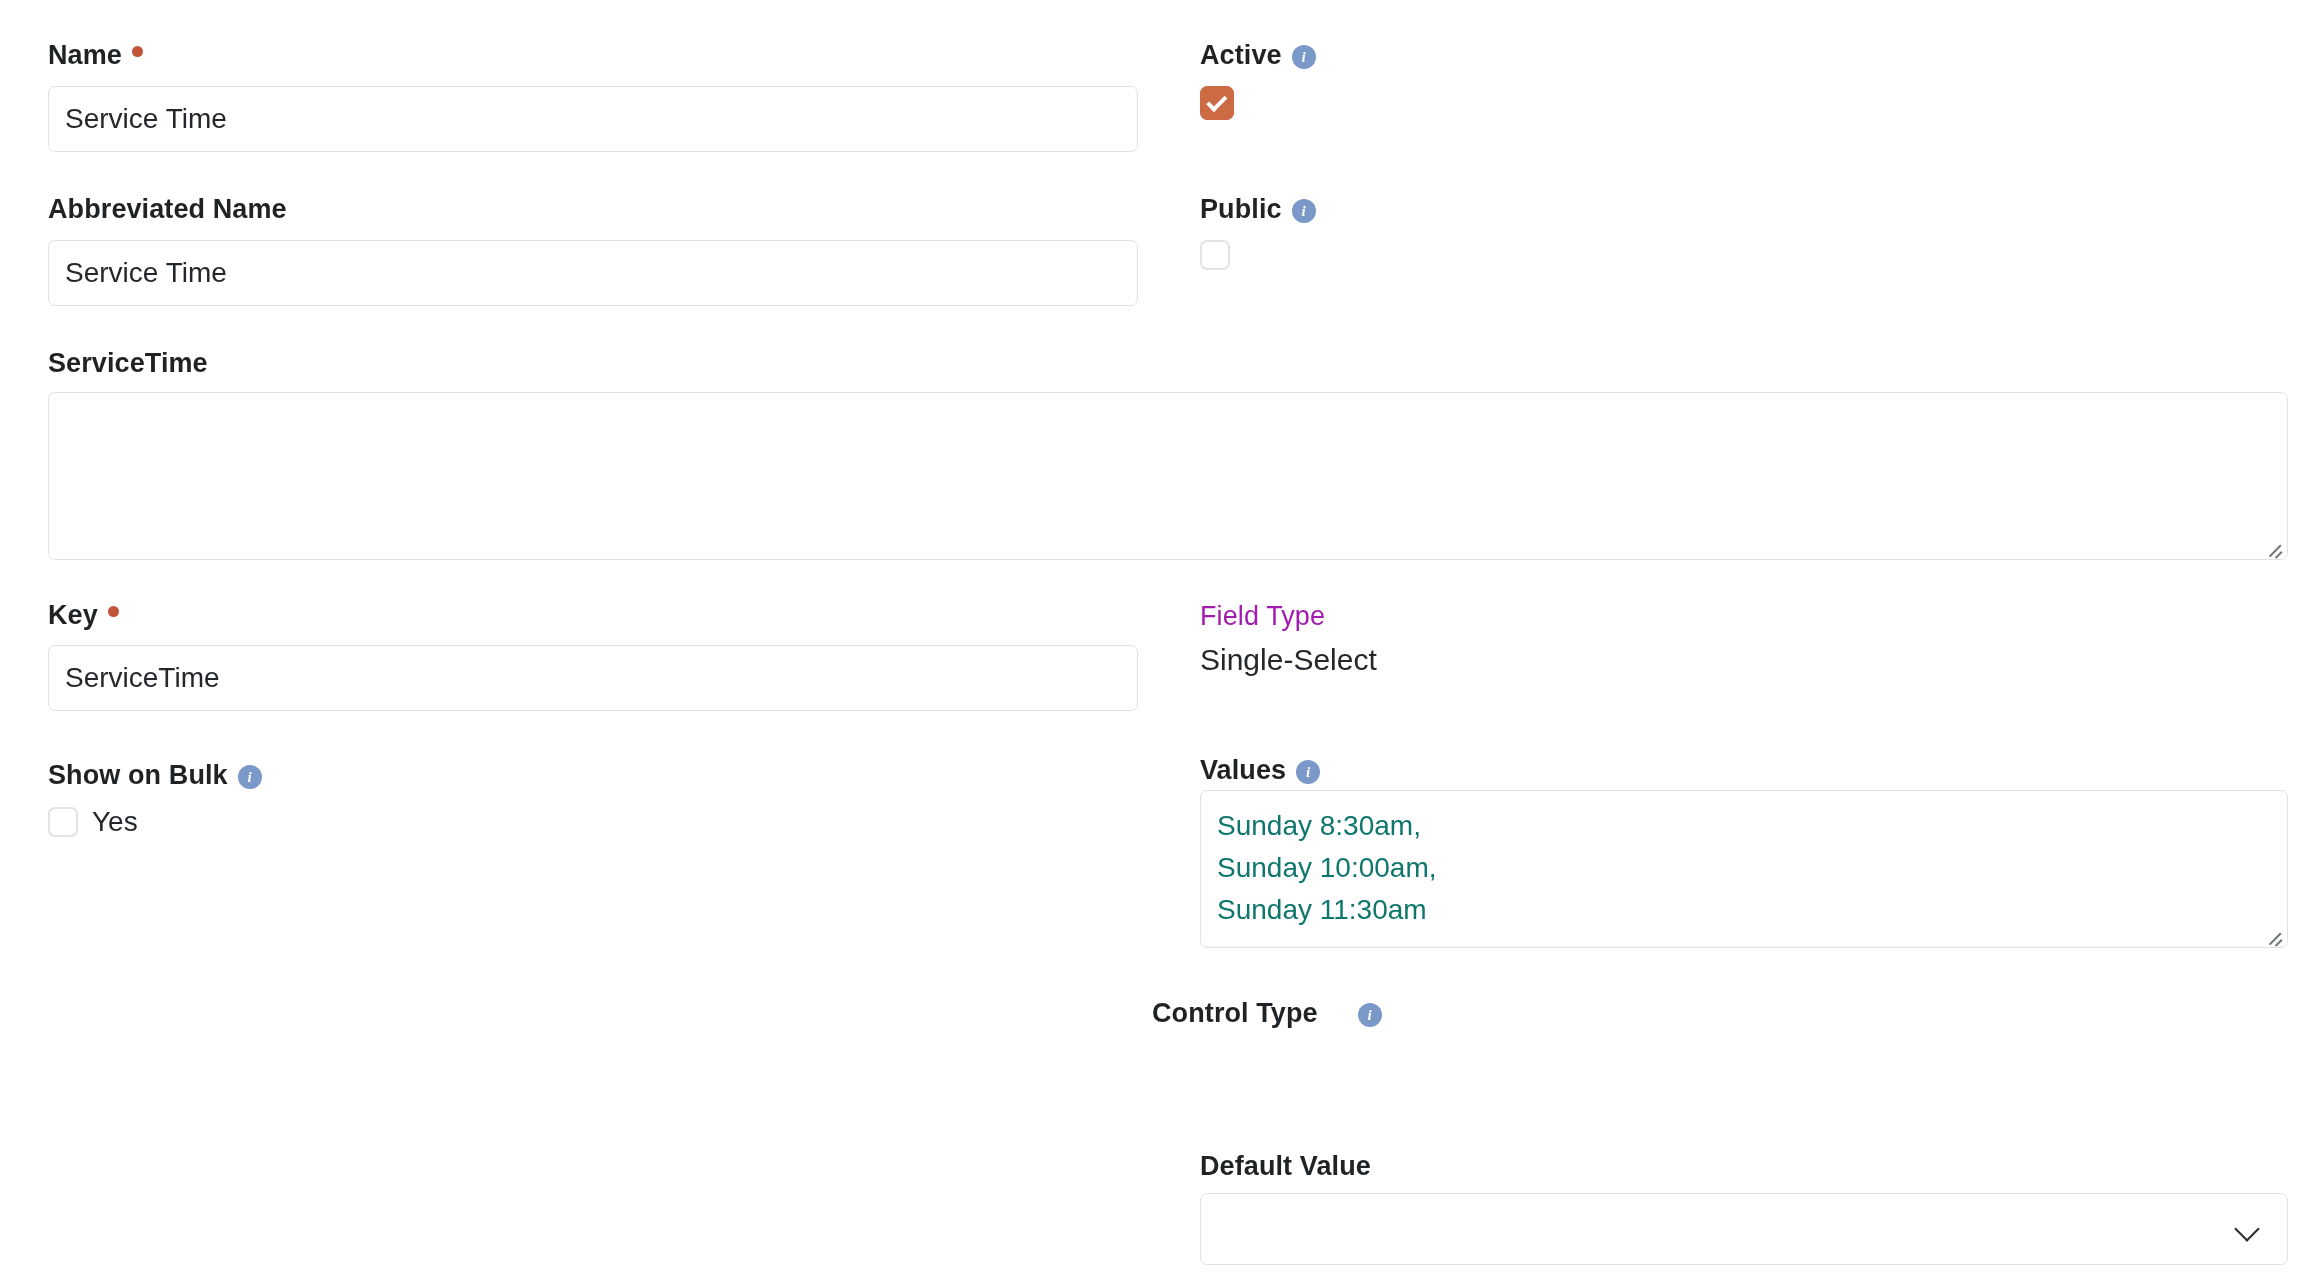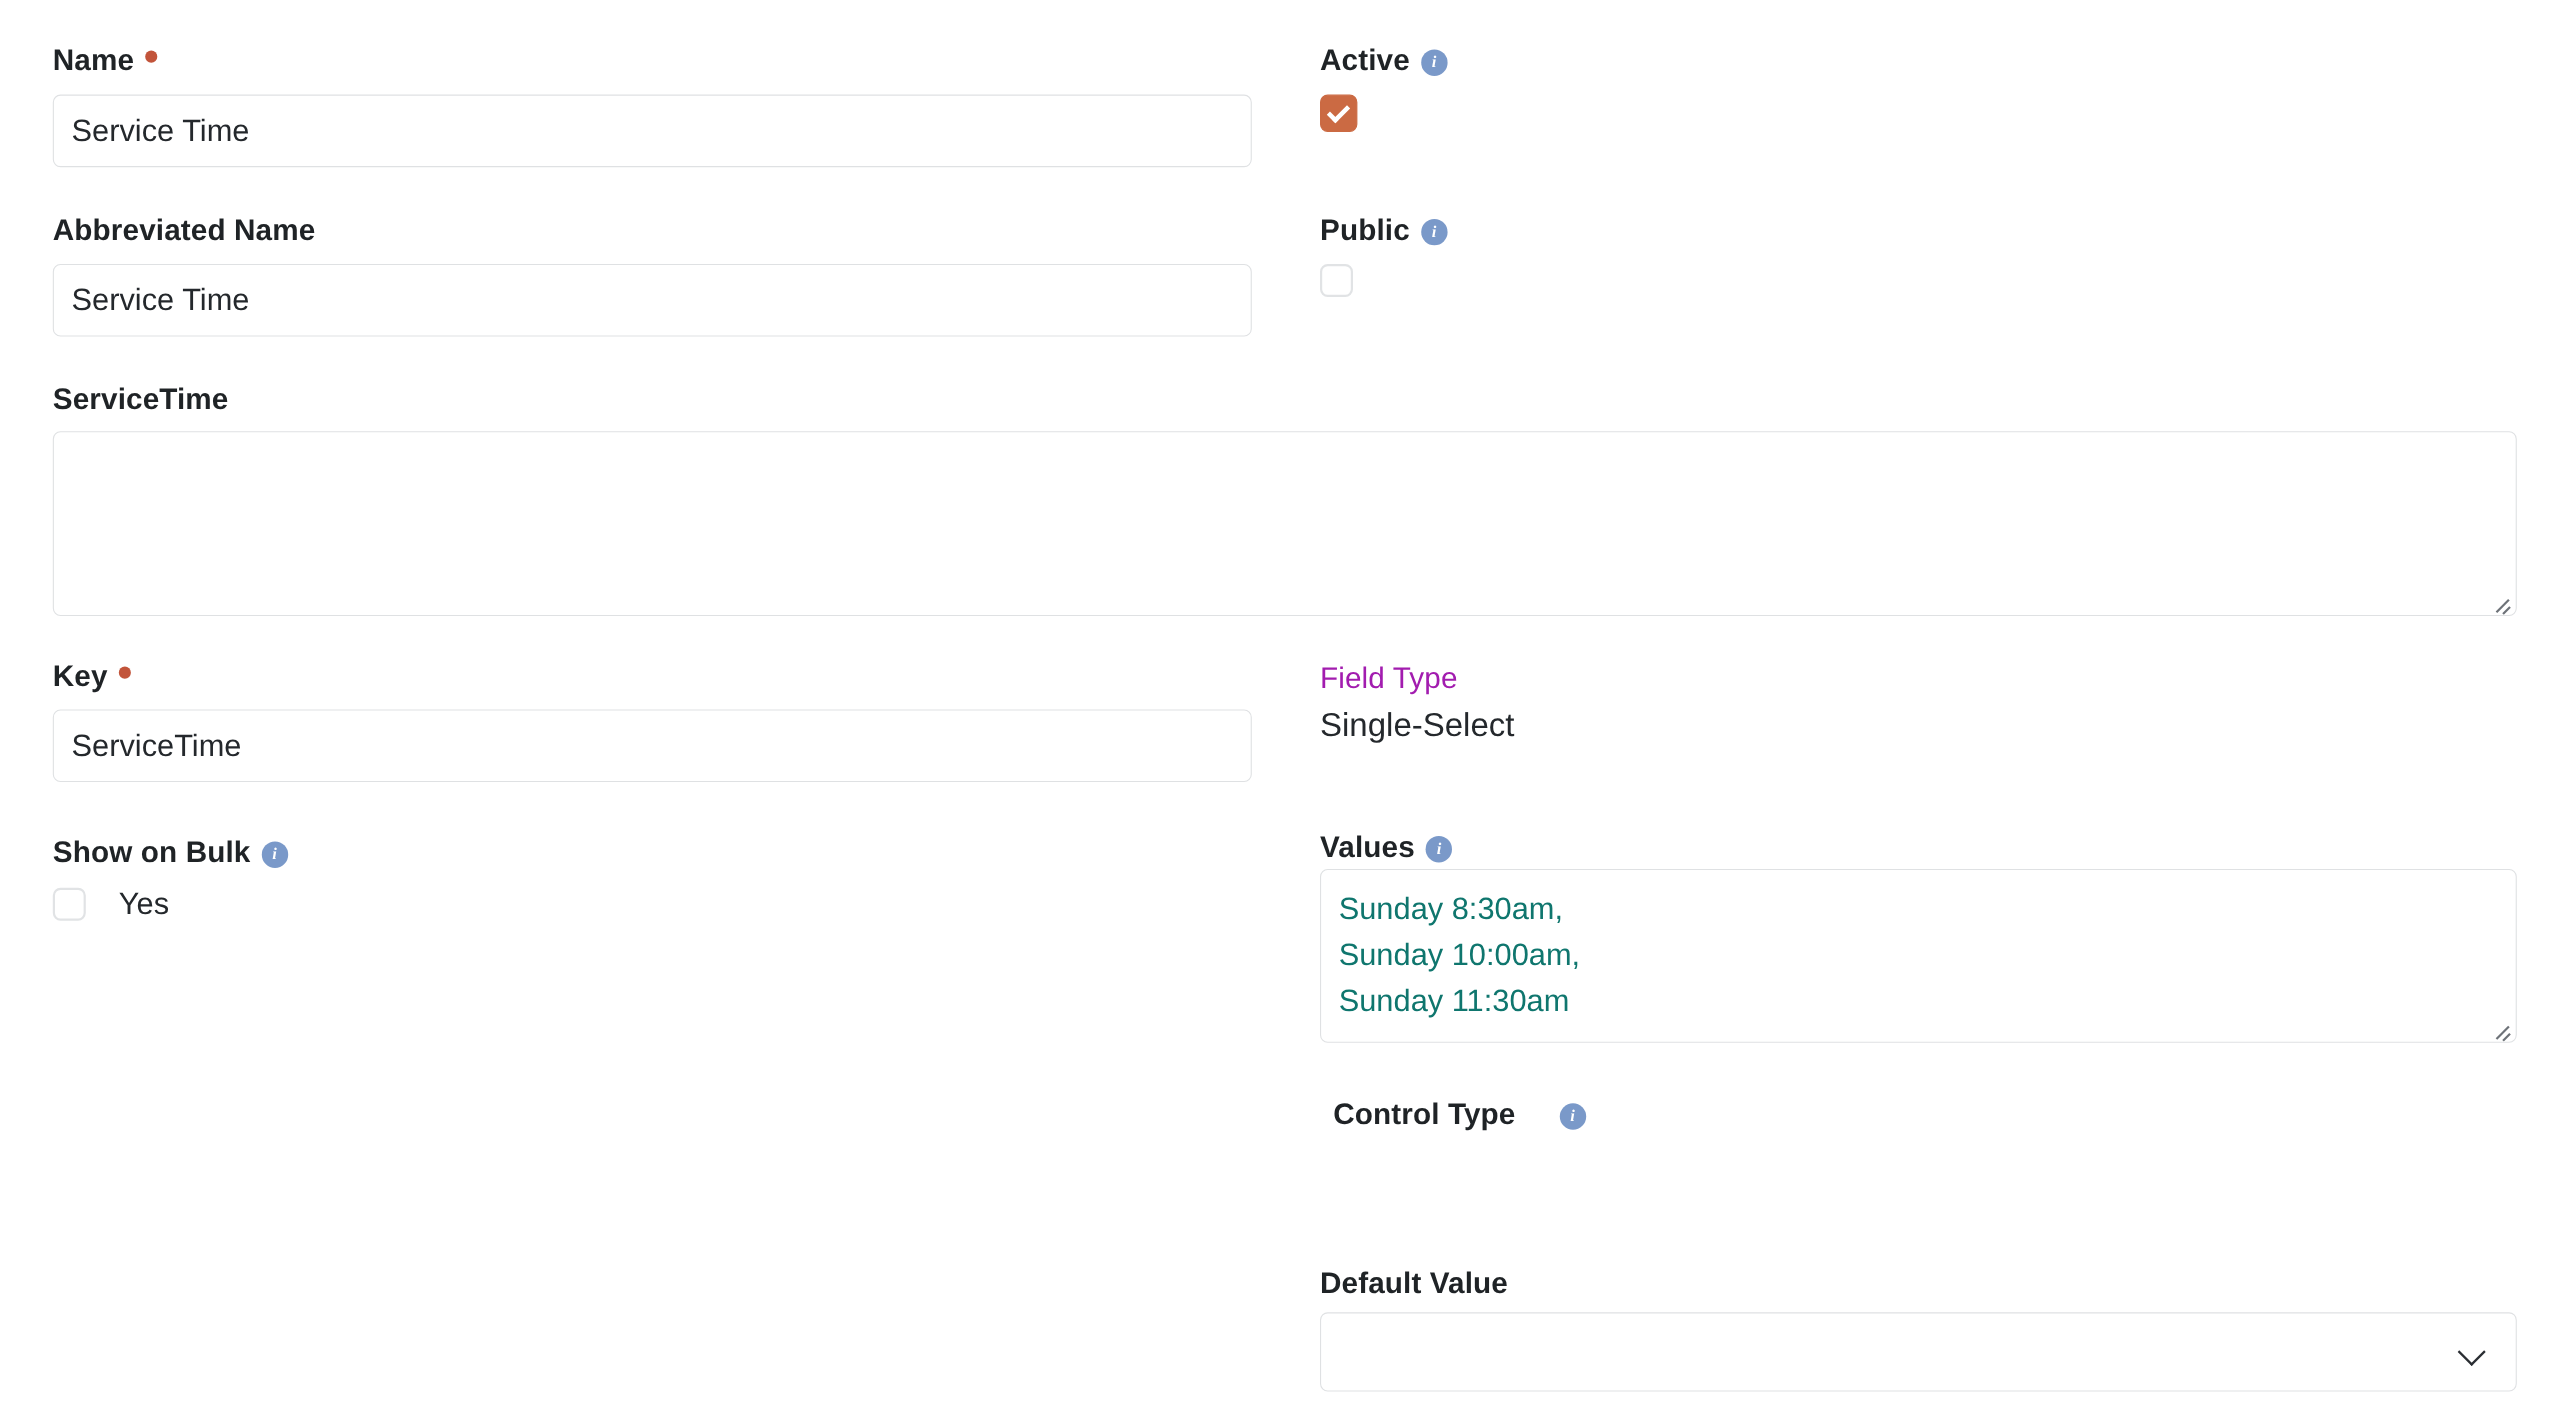--- a/index.html
+++ b/index.html
@@ -150,21 +150,21 @@
     height: 11px;
     border-left: 4.5px solid #ffffff;
     border-bottom: 4.5px solid #ffffff;
     transform: rotate(-45deg) translate(1px, -2px);
   }
   .cb.small { width: 30px; height: 30px; }
 
   .cb-row {
     display: flex;
     align-items: center;
-    gap: 30px;
+    gap: 14px;
   }
   .cb-row .cb-text {
     font-size: 28px;
     color: #24282c;
   }
 
   
   .select-box {
     position: relative;
     border: 1px solid #dfe1e3;
@@ -294,21 +294,21 @@
       <textarea style="">Sunday 8:30am,
 Sunday 10:00am,
 Sunday 11:30am</textarea>
       <span class="resize-grip">
         <span class="l1"></span>
           <span class="l2"></span>
       </span>
     </div>
   </div>
 
-  <div class="abs field-label" style="left:1212px; top:1000px;gap:40px;">
+  <div class="abs field-label" style="left:1152px; top:1000px;gap:40px;">
     <span>Control Type</span>
     <span class="info-icon">i</span>
   </div>
 
   <div class="abs field-label" style="left:1200px; top:1153px;">
     <span>Default Value</span>
   </div>
   <div class="abs" style="left:1200px; top:1193px; width:1088px; height:72px;">
     <div class="select-box">
       <span class="select-value"></span>

